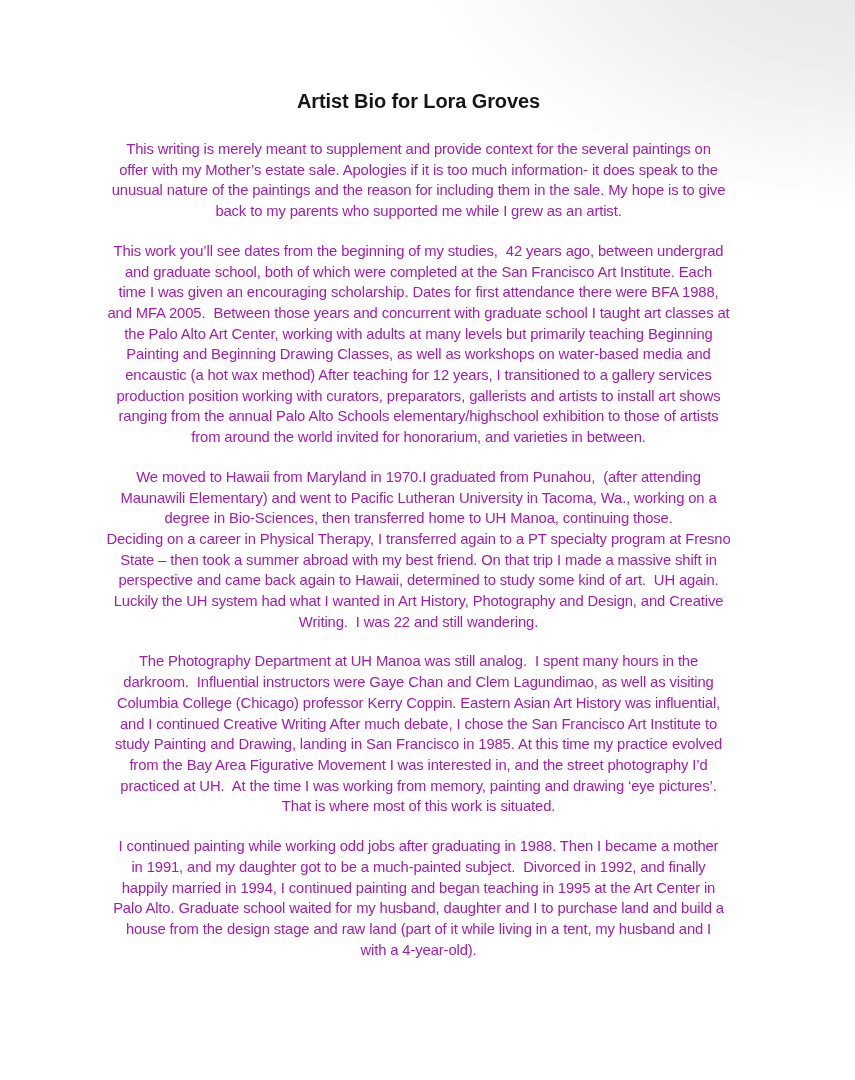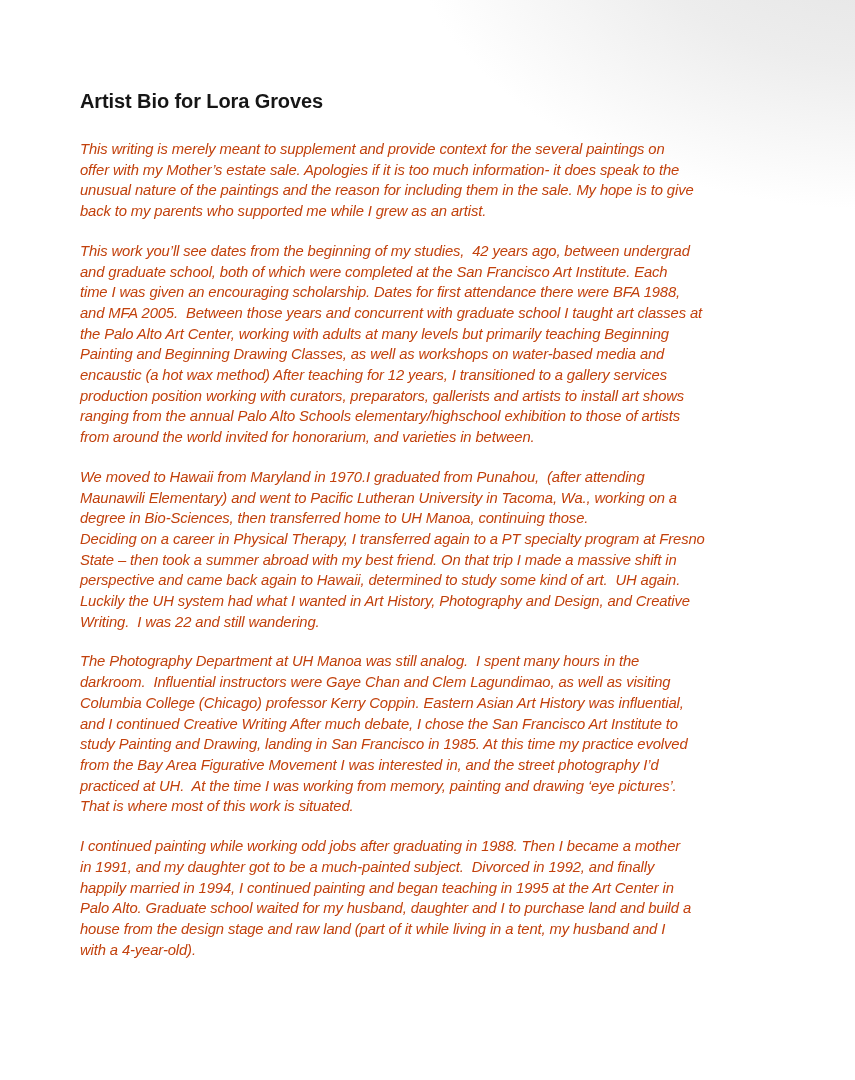--- a/index.html
+++ b/index.html
@@ -13,38 +13,38 @@
     font-family: "Liberation Sans", sans-serif;
     background:
       radial-gradient(ellipse 640px 400px at 103% -8%, #e2e2e2 0%, #ededed 38%, rgba(255,255,255,0) 74%),
       #ffffff;
   }
   .page {
     box-sizing: border-box;
     width: 855px;
     height: 783px;
     padding: 90px 98px 0 80px;
+    text-align: center;
   }
   .doc-title {
     font-size: 20px;
     line-height: 22px;
     font-weight: 700;
     color: #161616;
     margin: 0 0 27px 0;
     letter-spacing: -0.1px;
   }
   .para {
     font-size: 14.8px;
     line-height: 20.7px;
     letter-spacing: -0.12px;
-    color: #c2410c;
+    color: #a21caf;
     margin: 0 0 19px 0;
     white-space: pre-wrap;
     text-rendering: optimizeLegibility;
-    font-style: italic;
   }
 </style>
 </head>
 <body>
 
 <div class="page">
   <h1 class="doc-title">Artist Bio for Lora Groves</h1>
 
   <p class="para">This writing is merely meant to supplement and provide context for the several paintings on
 offer with my Mother’s estate sale. Apologies if it is too much information- it does speak to the

